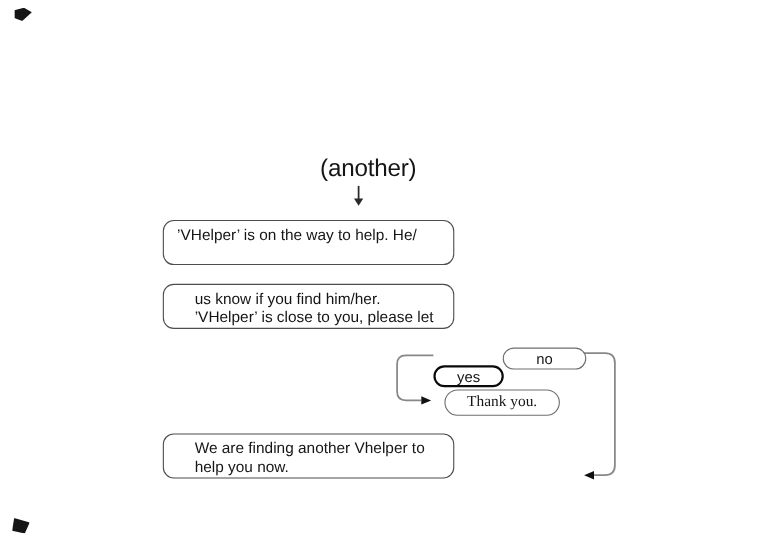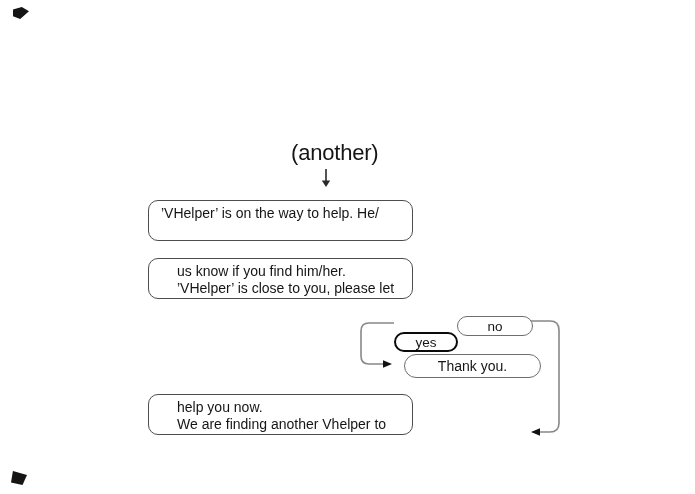--- a/index.html
+++ b/index.html
@@ -45,22 +45,22 @@
   .msg.m3{left:148px;top:394px;}
   .pill{
     position:absolute;box-sizing:border-box;background:#fff;
     display:flex;align-items:center;justify-content:center;
     border-radius:10px;font-size:13.5px;white-space:nowrap;
   }
   .pill.yes{left:394px;top:316px;width:64px;height:20px;
     border:2.4px solid var(--emphasis-border);z-index:2;margin-top:16px;}
   .pill.no{left:457px;top:316px;width:76px;height:20px;
     border:1.4px solid var(--pill-border);}
-  .pill.thanks{left:404px;top:354px;width:137px;height:24px;
-    border:1.4px solid var(--pill-border);border-radius:12px;font-size:14px;}
+  .pill.thanks{left:404px;top:354px;width:105px;height:24px;
+    border:1.4px solid var(--pill-border);border-radius:12px;font-size:14px;font-family:Liberation Serif, serif;}
   svg.flow{position:absolute;left:0;top:0;width:695px;height:494px;pointer-events:none;}
   .connector{stroke:var(--connector);stroke-width:1.6;fill:none;}
   .arrowhead{fill:var(--arrowhead);stroke:none;}
   .downarrow{stroke:#2a2a2a;stroke-width:1.6;fill:none;}
   .downhead{fill:#2a2a2a;stroke:none;}
 </style>
 </head>
 <body>
 
 <div class="slide">
@@ -91,17 +91,17 @@
     <span>us know if you find him/her.</span>
     <span>’VHelper’ is close to you, please let</span>
   </div>
 
   <div class="pill yes">yes</div>
   <div class="pill no">no</div>
 
   <div class="pill thanks">Thank you.</div>
 
   <div class="msg m3">
+    <span>We are finding another Vhelper to</span>
     <span>help you now.</span>
-    <span>We are finding another Vhelper to</span>
   </div>
 
 </div>
 
 </body></html>

